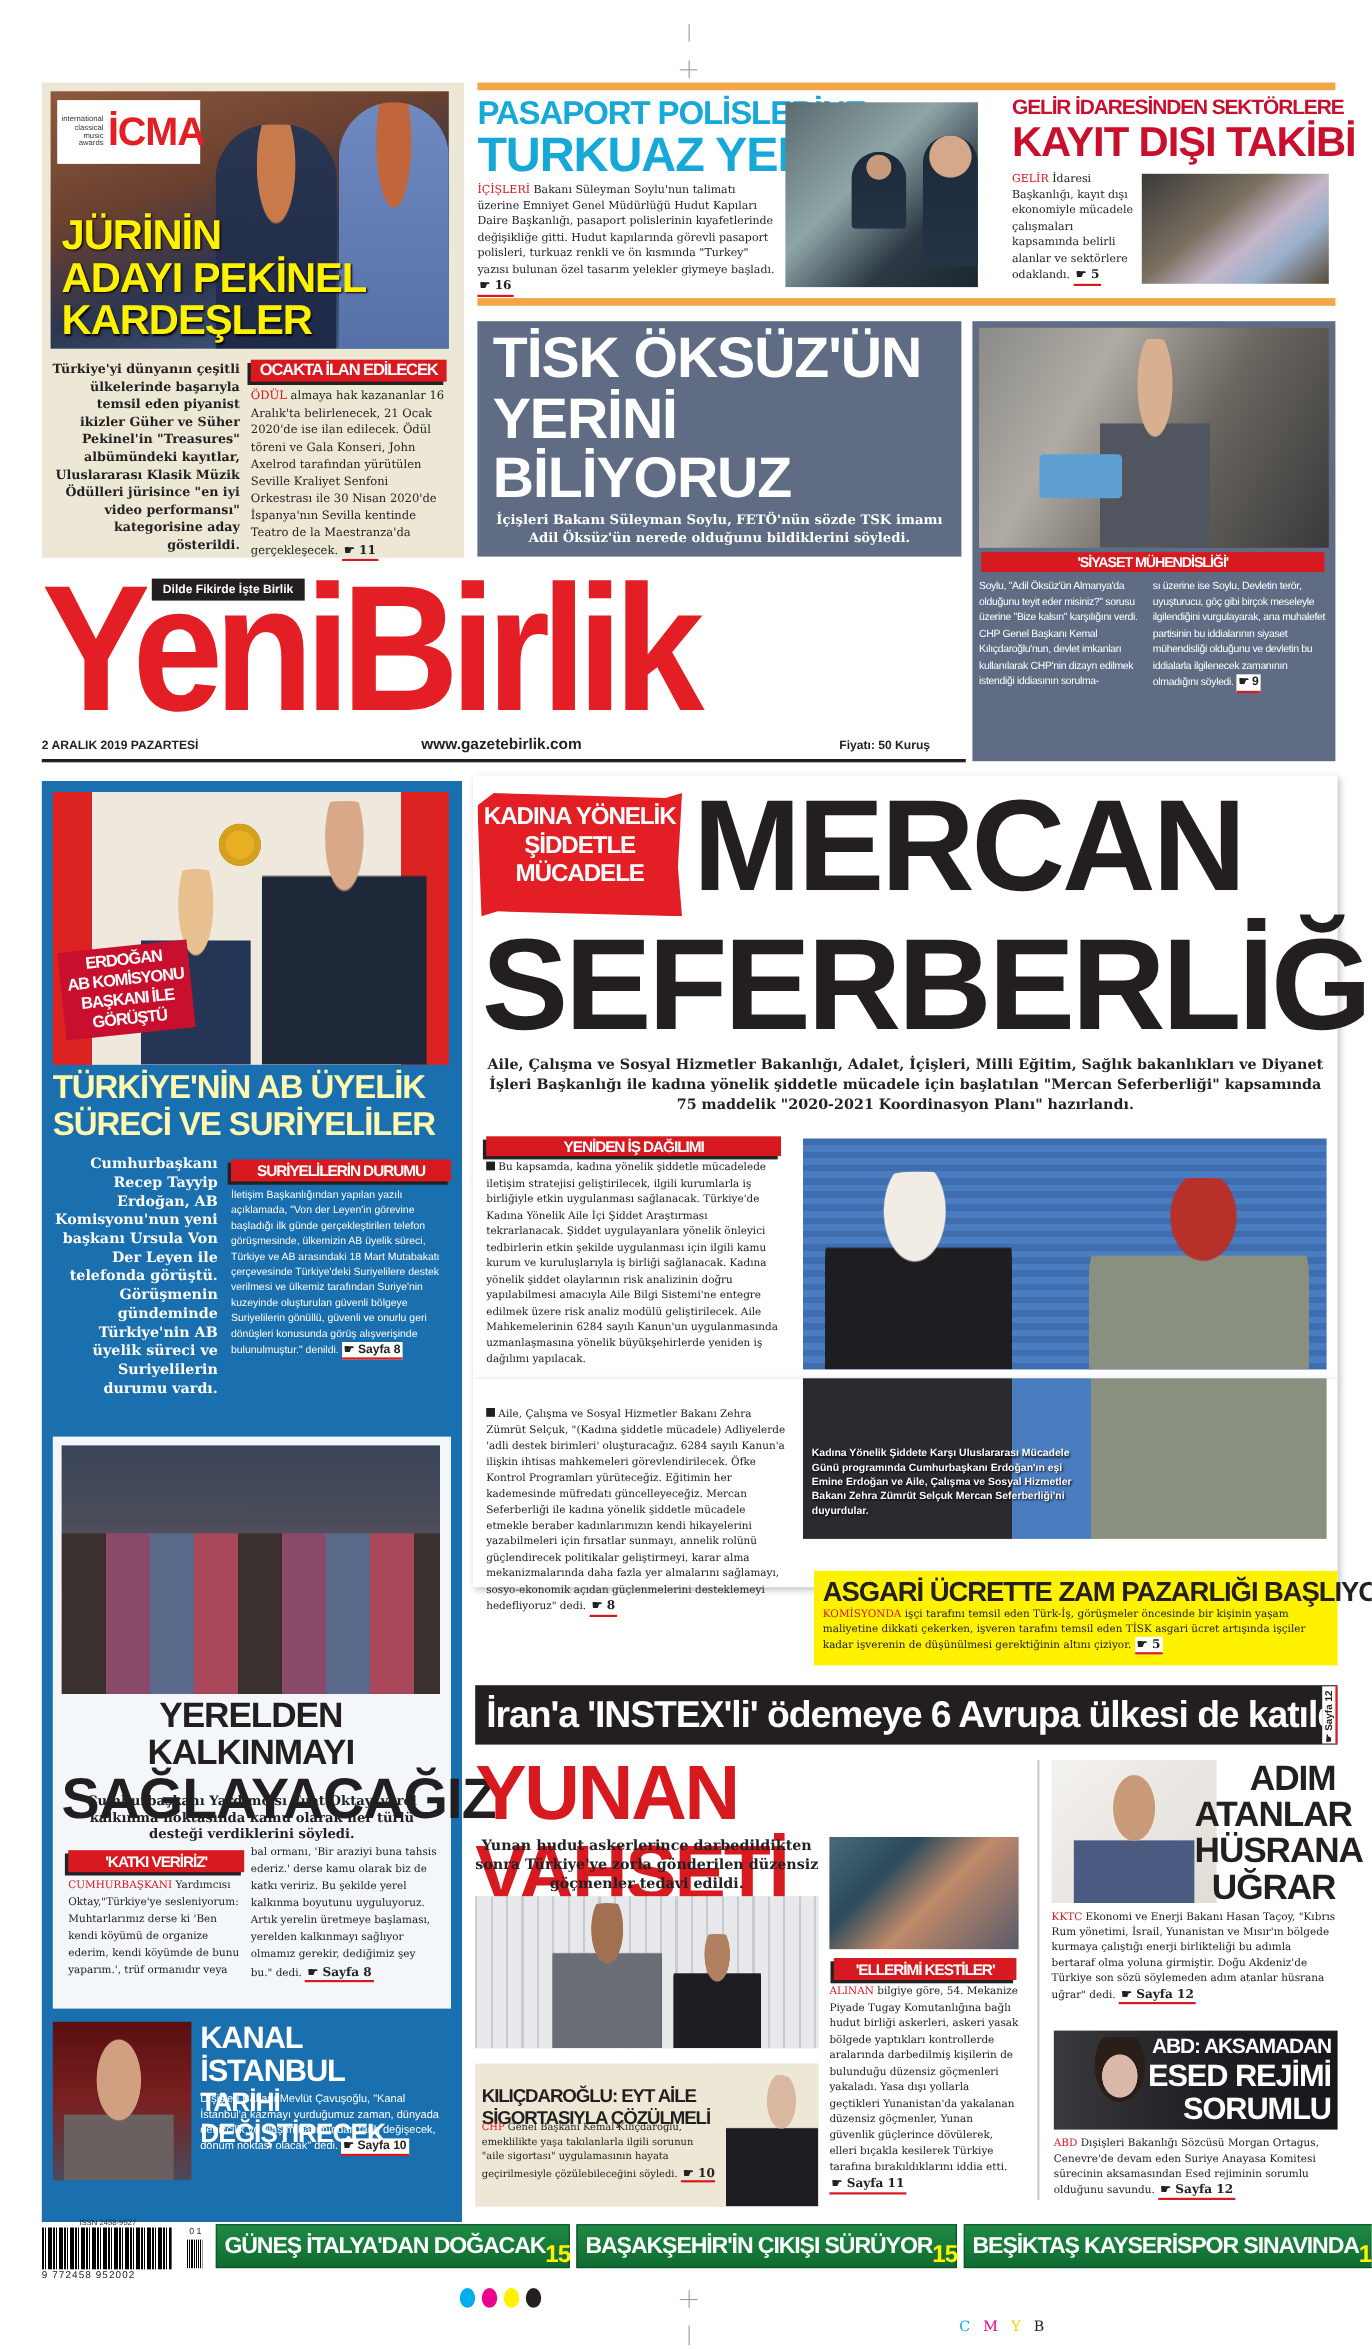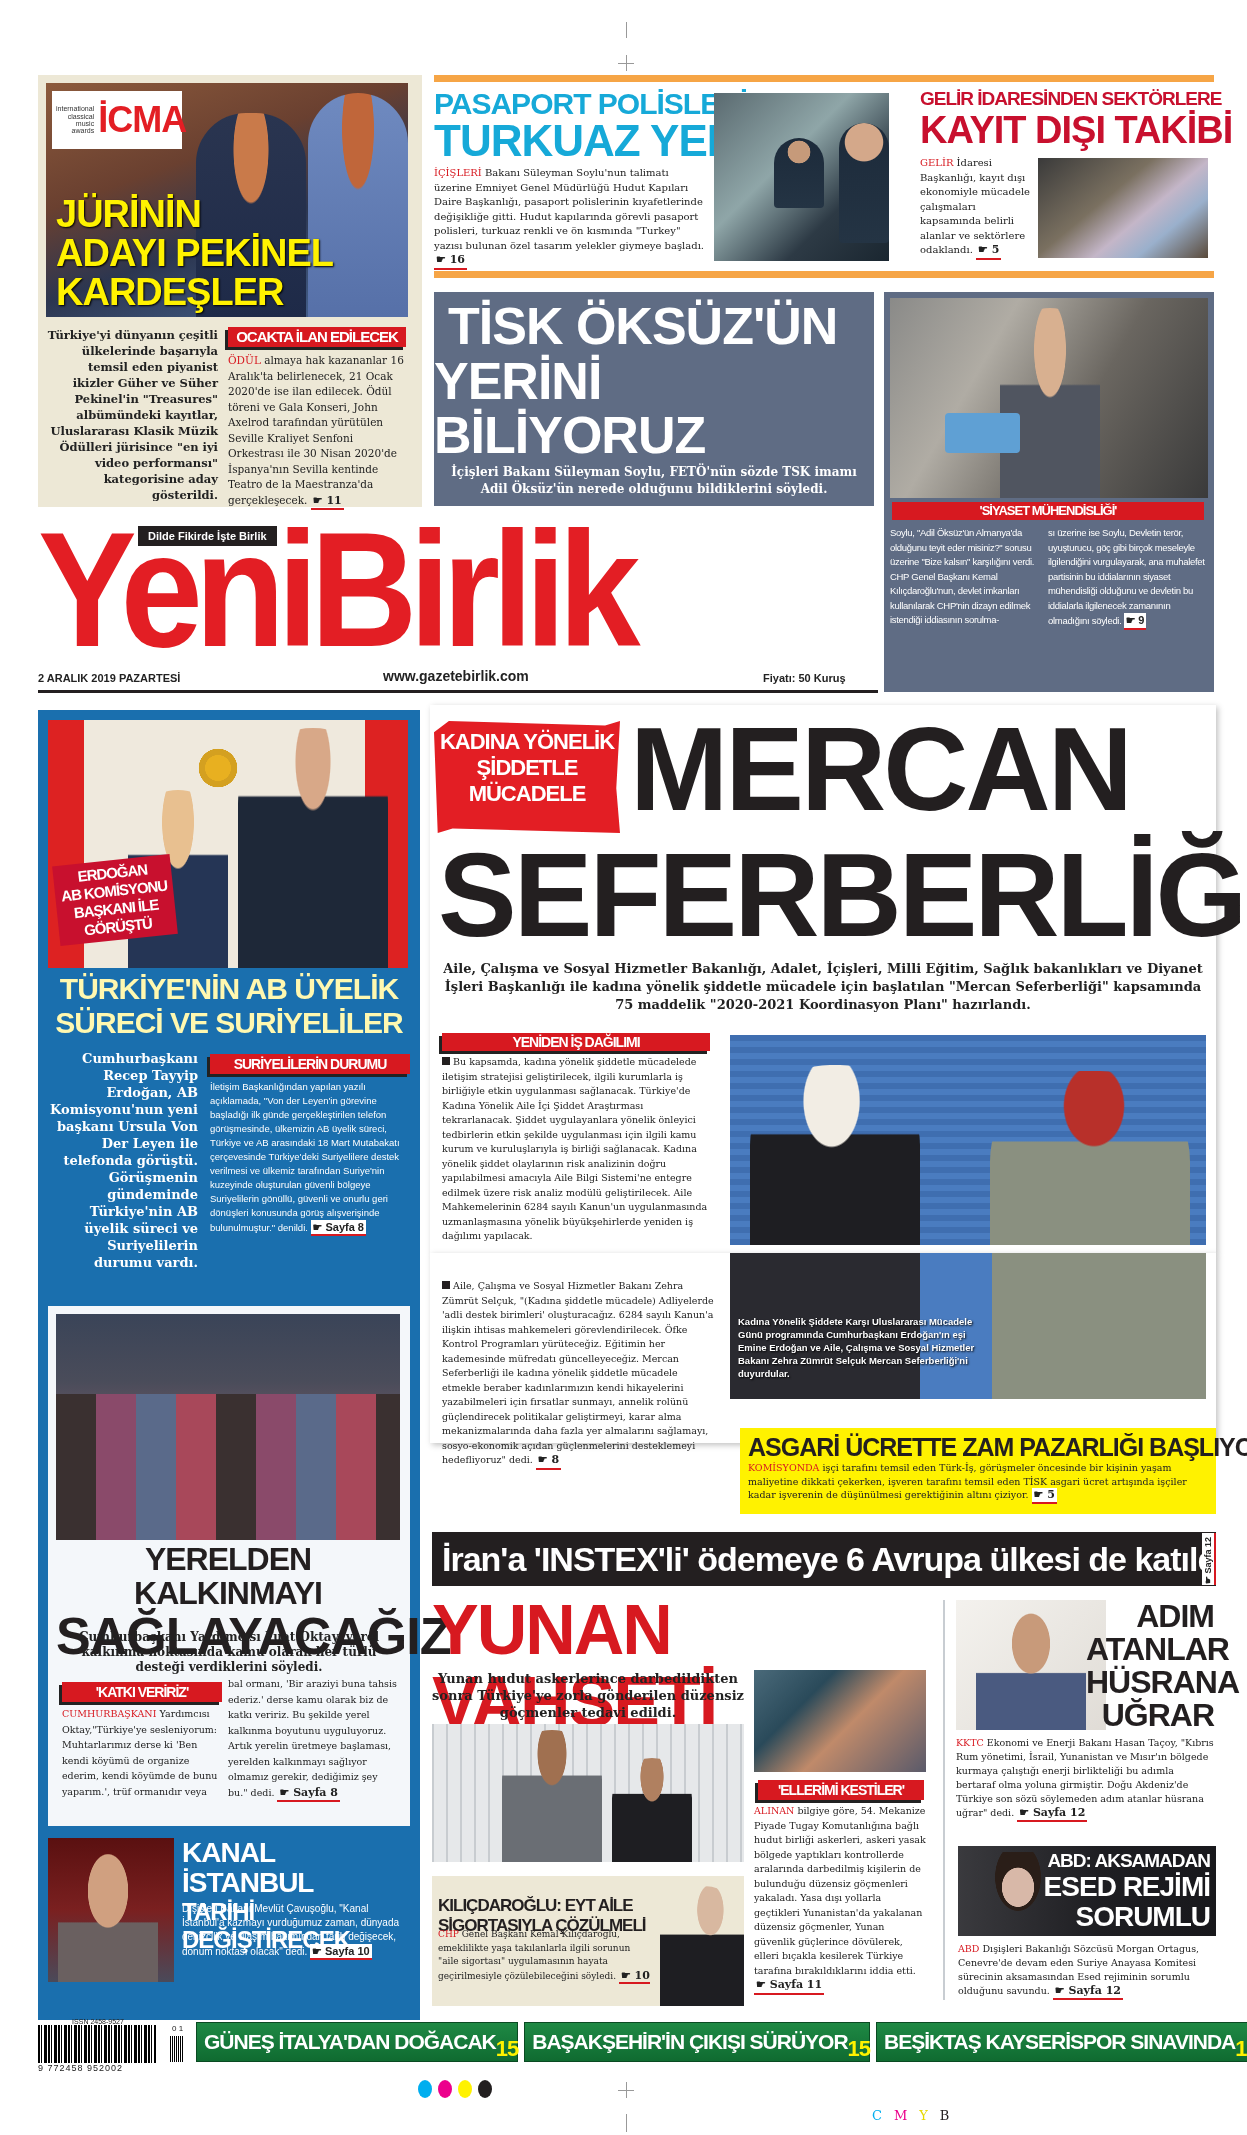--- a/index.html
+++ b/index.html
@@ -64,21 +64,21 @@
   <div class="serif abs" style="left:0;top:68px;width:110px;font-size:10px;line-height:14.5px">
     <span class="lead">GELİR</span><span> İdaresi Başkanlığı, kayıt dışı ekonomiyle mücadele çalışmaları kapsamında belirli alanlar ve sektörlere odaklandı.</span>
     <span class="ref">☛ 5</span>
   </div>
   <div class="photo" style="left:118px;top:70px;width:170px;height:100px;background:linear-gradient(140deg,#3a3a3a,#7a7060 40%,#c4b6c8 60%,#9ab0cc 75%,#5a4a3a)"></div>
 </div>
 
 <div class="abs" style="left:434px;top:292px;width:780px;height:214px">
   <div class="abs" style="left:0;top:0;width:440px;height:214px;background:#5f6c84">
     <div class="cond" style="color:#fff;font-size:52px;line-height:56px;padding:6px 0 0 14px">TİSK ÖKSÜZ'ÜN</div>
-    <div class="cond" style="color:#fff;font-size:52px;line-height:54px;">YERİNİ BİLİYORUZ</div>
+    <div class="cond" style="color:#fff;font-size:52px;line-height:54px;padding-left:14px">YERİNİ BİLİYORUZ</div>
     <div class="serif" style="color:#fff;font-size:12px;font-weight:700;line-height:17px;text-align:center;padding:2px 10px">İçişleri Bakanı Süleyman Soylu, FETÖ'nün sözde TSK imamı Adil Öksüz'ün nerede olduğunu bildiklerini söyledi.</div>
   </div>
 </div>
 <div class="abs" style="left:884px;top:292px;width:330px;height:400px;background:#5f6c84">
   <div class="photo" style="left:6px;top:6px;width:318px;height:200px;background:linear-gradient(120deg,#8a8a88,#b0aca4 30%,#6a6660 60%,#3a3a3a)">
     <div class="abs" style="left:110px;top:10px;width:100px;height:190px;background:radial-gradient(ellipse at 50% 22%,#d8b090 0 22%,transparent 23%),linear-gradient(transparent 40%,#505560 41%);border-radius:50px 50px 0 0"></div>
     <div class="abs" style="left:55px;top:115px;width:75px;height:40px;background:#5fa0d4;border-radius:4px"></div>
   </div>
   <div class="abs redlbl cond" style="left:8px;top:210px;width:312px;height:18px;font-size:13px;line-height:18px;box-shadow:none">'SİYASET MÜHENDİSLİĞİ'</div>
   <div class="abs" style="left:6px;top:234px;width:150px;color:#fff;font-size:9.5px;line-height:14.5px;font-family:'Liberation Sans',sans-serif;letter-spacing:-.3px">Soylu, "Adil Öksüz'ün Almanya'da olduğunu teyit eder misiniz?" sorusu üzerine "Bize kalsın" karşılığını verdi. CHP Genel Başkanı Kemal Kılıçdaroğlu'nun, devlet imkanları kullanılarak CHP'nin dizayn edilmek istendiği iddiasının sorulma-</div>
@@ -105,21 +105,21 @@
     <div class="abs" style="left:140px;top:18px;width:60px;height:60px;border-radius:50%;background:radial-gradient(circle,#e8b020 0 30%,#d4a020 31% 45%,transparent 46%)"></div>
     <div class="abs" style="left:80px;top:70px;width:100px;height:178px;background:radial-gradient(ellipse at 50% 18%,#e8c090 0 22%,transparent 23%),linear-gradient(transparent 36%,#253555 37%);border-radius:50px 50px 0 0"></div>
     <div class="abs" style="left:190px;top:8px;width:150px;height:240px;background:radial-gradient(ellipse at 50% 14%,#d8a888 0 16%,transparent 17%),linear-gradient(transparent 28%,#1e2838 29%);border-radius:75px 75px 0 0"></div>
   </div>
   <div class="abs cond" style="left:18px;top:150px;background:#c8102e;color:#fff;font-size:15px;line-height:18px;text-align:center;padding:4px 6px;transform:rotate(-6deg)">
     <div>ERDOĞAN</div>
     <div>AB KOMİSYONU</div>
     <div>BAŞKANI İLE</div>
     <div>GÖRÜŞTÜ</div>
   </div>
-  <div class="abs cond" style="left:10px;top:262px;width:362px;color:#fff8b0;font-size:30px;line-height:34px;text-align:center">
+  <div class="abs cond" style="left:10px;top:262px;width:362px;color:#fff8b0;font-size:30px;line-height:34px;">
     <div>TÜRKİYE'NİN AB ÜYELİK</div>
     <div>SÜRECİ VE SURİYELİLER</div>
   </div>
   <div class="abs serif" style="left:10px;top:340px;width:150px;color:#fff;font-size:13px;line-height:17px;font-weight:700;text-align:right">Cumhurbaşkanı Recep Tayyip Erdoğan, AB Komisyonu'nun yeni başkanı Ursula Von Der Leyen ile telefonda görüştü. Görüşmenin gündeminde Türkiye'nin AB üyelik süreci ve Suriyelilerin durumu vardı.</div>
   <div class="abs redlbl cond" style="left:172px;top:344px;width:200px;height:20px;font-size:14px;line-height:20px">SURİYELİLERİN DURUMU</div>
   <div class="abs" style="left:172px;top:370px;width:202px;color:#fff;font-size:9.5px;line-height:14px">
     <span>İletişim Başkanlığından yapılan yazılı açıklamada, "Von der Leyen'in görevine başladığı ilk günde gerçekleştirilen telefon görüşmesinde, ülkemizin AB üyelik süreci, Türkiye ve AB arasındaki 18 Mart Mutabakatı çerçevesinde Türkiye'deki Suriyelilere destek verilmesi ve ülkemiz tarafından Suriye'nin kuzeyinde oluşturulan güvenli bölgeye Suriyelilerin gönüllü, güvenli ve onurlu geri dönüşleri konusunda görüş alışverişinde bulunulmuştur." denildi.</span>
     <span class="ref" style="background:#fff;color:#222">☛ Sayfa 8</span>
   </div>
 </div>

